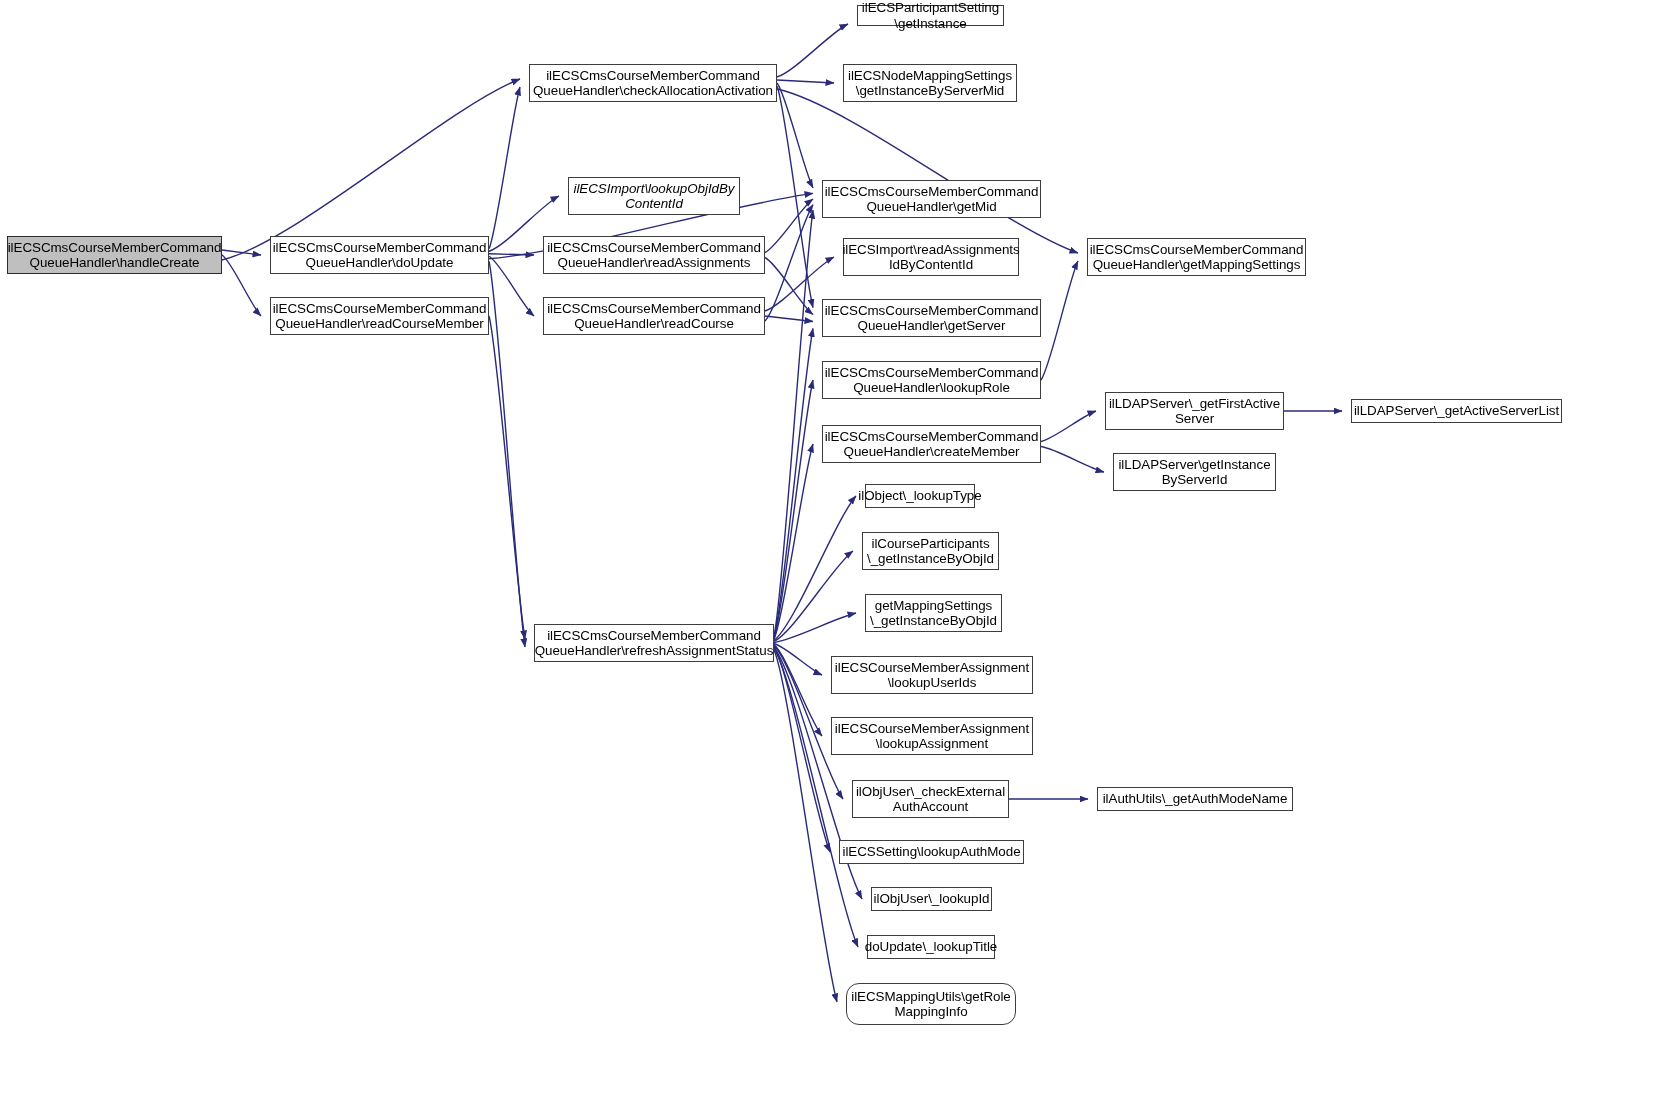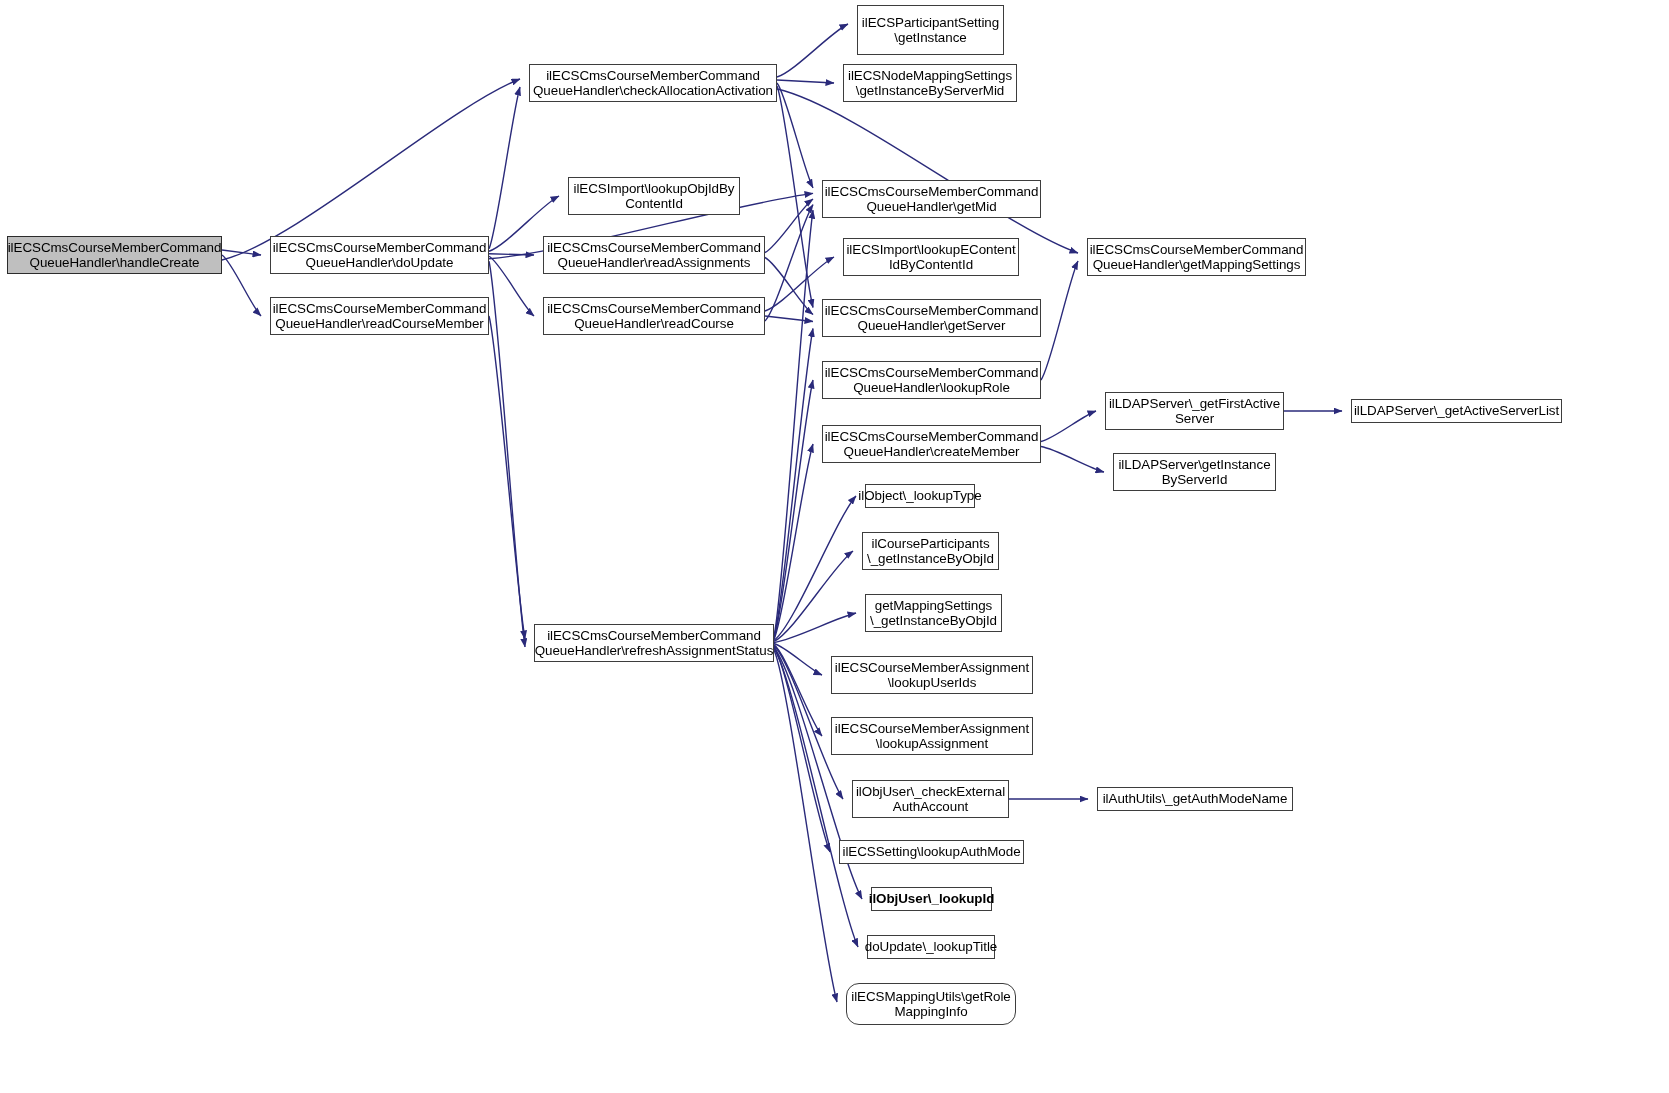--- a/index.html
+++ b/index.html
@@ -87,55 +87,55 @@
   </svg>
   <div id="node-layer">
       <div class="node root" style="left: 7px; top: 236px; width: 215px; height: 38px;"><span class="lbl">ilECSCmsCourseMemberCommand
 QueueHandler\handleCreate</span></div>
       <div class="node" style="left: 270px; top: 236px; width: 219px; height: 38px;"><span class="lbl">ilECSCmsCourseMemberCommand
 QueueHandler\doUpdate</span></div>
       <div class="node" style="left: 270px; top: 297px; width: 219px; height: 38px;"><span class="lbl">ilECSCmsCourseMemberCommand
 QueueHandler\readCourseMember</span></div>
       <div class="node" style="left: 529px; top: 64px; width: 248px; height: 38px;"><span class="lbl">ilECSCmsCourseMemberCommand
 QueueHandler\checkAllocationActivation</span></div>
-      <div class="node" style="left: 568px; top: 177px; width: 172px; height: 38px;"><span class="lbl">ilECSImport\lookupObjIdBy
+      <div class="node" style="left: 568px; top: 177px; width: 172px; height: 38px; font-style: italic;"><span class="lbl">ilECSImport\lookupObjIdBy
 ContentId</span></div>
       <div class="node" style="left: 543px; top: 236px; width: 222px; height: 38px;"><span class="lbl">ilECSCmsCourseMemberCommand
 QueueHandler\readAssignments</span></div>
       <div class="node" style="left: 543px; top: 297px; width: 222px; height: 38px;"><span class="lbl">ilECSCmsCourseMemberCommand
 QueueHandler\readCourse</span></div>
       <div class="node" style="left: 534px; top: 624px; width: 240px; height: 38px;"><span class="lbl">ilECSCmsCourseMemberCommand
 QueueHandler\refreshAssignmentStatus</span></div>
-      <div class="node" style="left: 857px; top: 5px; width: 147px; height: 50px; align-items: center;"><span class="lbl">ilECSParticipantSetting
+      <div class="node" style="left: 857px; top: 5px; width: 147px; height: 21px; align-items: center;"><span class="lbl">ilECSParticipantSetting
 \getInstance</span></div>
       <div class="node" style="left: 843px; top: 64px; width: 174px; height: 38px;"><span class="lbl">ilECSNodeMappingSettings
 \getInstanceByServerMid</span></div>
       <div class="node" style="left: 822px; top: 180px; width: 219px; height: 38px;"><span class="lbl">ilECSCmsCourseMemberCommand
 QueueHandler\getMid</span></div>
-      <div class="node" style="left: 843px; top: 238px; width: 176px; height: 38px;"><span class="lbl">ilECSImport\lookupEContent
+      <div class="node" style="left: 843px; top: 238px; width: 176px; height: 38px;"><span class="lbl">ilECSImport\readAssignments
 IdByContentId</span></div>
       <div class="node" style="left: 822px; top: 299px; width: 219px; height: 38px;"><span class="lbl">ilECSCmsCourseMemberCommand
 QueueHandler\getServer</span></div>
       <div class="node" style="left: 822px; top: 361px; width: 219px; height: 38px;"><span class="lbl">ilECSCmsCourseMemberCommand
 QueueHandler\lookupRole</span></div>
       <div class="node" style="left: 822px; top: 425px; width: 219px; height: 38px;"><span class="lbl">ilECSCmsCourseMemberCommand
 QueueHandler\createMember</span></div>
       <div class="node" style="left: 865px; top: 484px; width: 110px; height: 24px;"><span class="lbl">ilObject\_lookupType</span></div>
       <div class="node" style="left: 862px; top: 532px; width: 137px; height: 38px;"><span class="lbl">ilCourseParticipants
 \_getInstanceByObjId</span></div>
       <div class="node" style="left: 865px; top: 594px; width: 137px; height: 38px;"><span class="lbl">getMappingSettings
 \_getInstanceByObjId</span></div>
       <div class="node" style="left: 831px; top: 656px; width: 202px; height: 38px;"><span class="lbl">ilECSCourseMemberAssignment
 \lookupUserIds</span></div>
       <div class="node" style="left: 831px; top: 717px; width: 202px; height: 38px;"><span class="lbl">ilECSCourseMemberAssignment
 \lookupAssignment</span></div>
       <div class="node" style="left: 852px; top: 780px; width: 157px; height: 38px;"><span class="lbl">ilObjUser\_checkExternal
 AuthAccount</span></div>
       <div class="node" style="left: 839px; top: 840px; width: 185px; height: 24px;"><span class="lbl">ilECSSetting\lookupAuthMode</span></div>
-      <div class="node" style="left: 871px; top: 887px; width: 121px; height: 24px; font-weight: bold;"><span class="lbl">ilObjUser\_lookupId</span></div>
+      <div class="node" style="left: 871px; top: 887px; width: 121px; height: 24px;"><span class="lbl">ilObjUser\_lookupId</span></div>
       <div class="node" style="left: 867px; top: 935px; width: 128px; height: 24px;"><span class="lbl">doUpdate\_lookupTitle</span></div>
       <div class="node" style="left: 846px; top: 983px; width: 170px; height: 42px; border-radius: 13px;"><span class="lbl">ilECSMappingUtils\getRole
 MappingInfo</span></div>
       <div class="node" style="left: 1087px; top: 238px; width: 219px; height: 38px;"><span class="lbl">ilECSCmsCourseMemberCommand
 QueueHandler\getMappingSettings</span></div>
       <div class="node" style="left: 1105px; top: 392px; width: 179px; height: 38px;"><span class="lbl">ilLDAPServer\_getFirstActive
 Server</span></div>
       <div class="node" style="left: 1113px; top: 453px; width: 163px; height: 38px;"><span class="lbl">ilLDAPServer\getInstance
 ByServerId</span></div>
       <div class="node" style="left: 1351px; top: 399px; width: 211px; height: 24px;"><span class="lbl">ilLDAPServer\_getActiveServerList</span></div>

